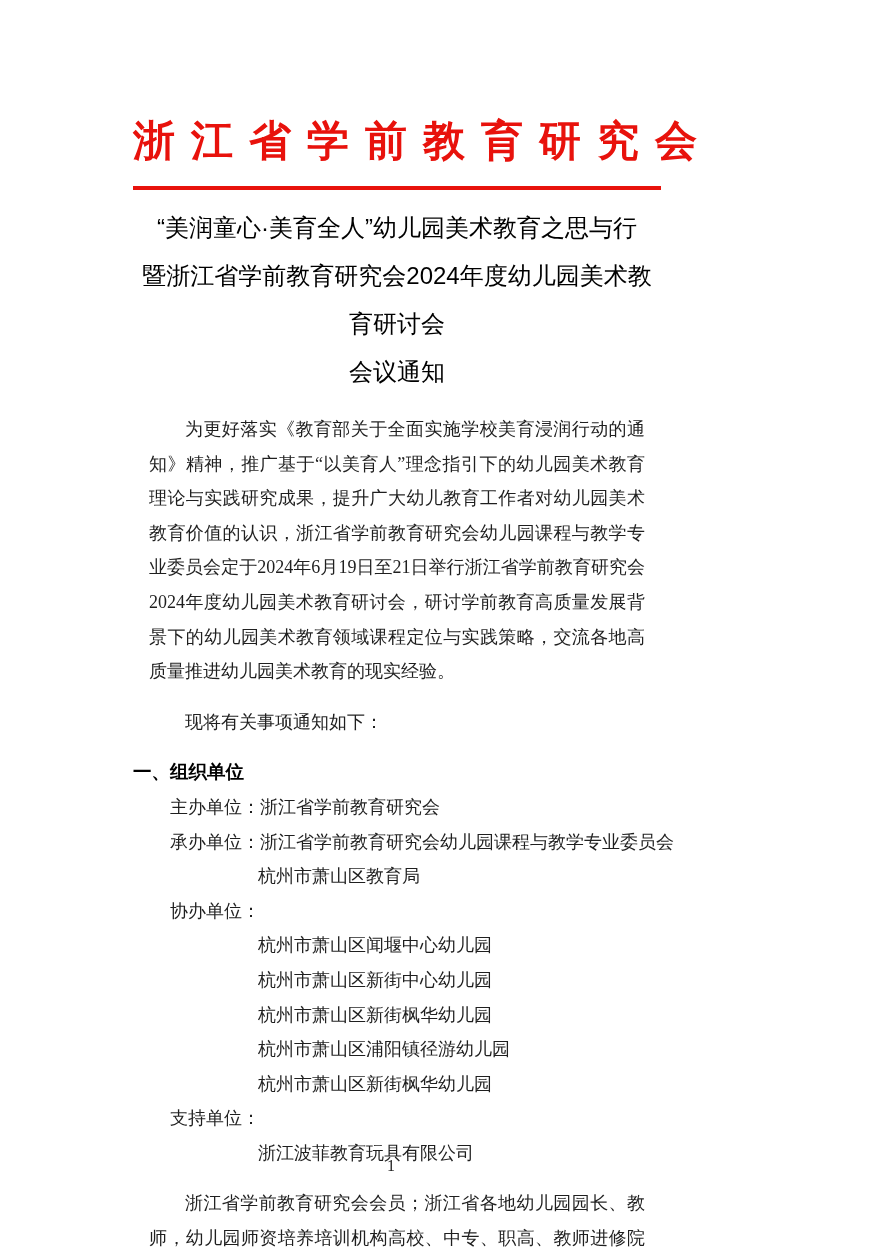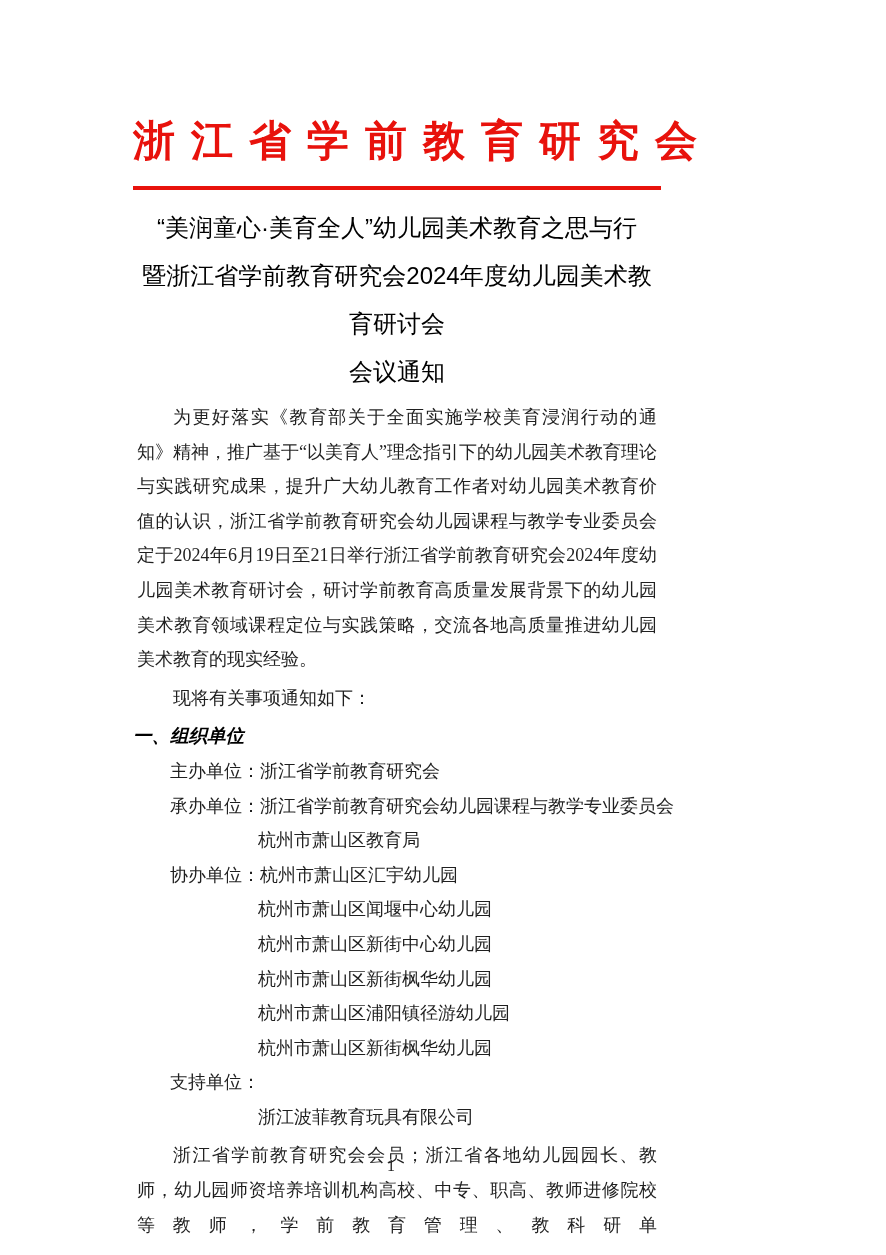--- a/index.html
+++ b/index.html
@@ -46,34 +46,33 @@
     line-height:48px;
     color:#000;
   }
   
   .body{
     font-size:18px;
     line-height:34.6px;
     text-align:justify;
   }
   .para{
-    margin:4px;
+    margin:16px;
     text-indent:2em;
   }
   .para.continues{
     text-align-last:justify; 
   }
   .section-heading{
     margin:0;
     font-family:"Liberation Sans","DejaVu Sans",sans-serif;
     font-weight:bold;
     font-size:18.5px;
     line-height:34.6px;
     color:#000;
-    font-style:italic;
   }
   .unit-row{
     display:flex;
     padding-left:37px;  
     line-height:34.6px;
   }
   .unit-label{
     flex:0 0 88px;      
     white-space:nowrap;
   }
@@ -118,21 +117,20 @@
       <div class="unit-row">
         <span class="unit-label">承办单位：</span>
         <span class="unit-value">浙江省学前教育研究会幼儿园课程与教学专业委员会</span>
       </div>
       <div class="unit-row">
         <span class="unit-label"></span>
         <span class="unit-value">杭州市萧山区教育局</span>
       </div>
       <div class="unit-row">
         <span class="unit-label">协办单位：</span>
-        <span class="unit-value">杭州市萧山区汇宇幼儿园</span>
       </div>
       <div class="unit-row">
         <span class="unit-label"></span>
         <span class="unit-value">杭州市萧山区闻堰中心幼儿园</span>
       </div>
       <div class="unit-row">
         <span class="unit-label"></span>
         <span class="unit-value">杭州市萧山区新街中心幼儿园</span>
       </div>
       <div class="unit-row">

